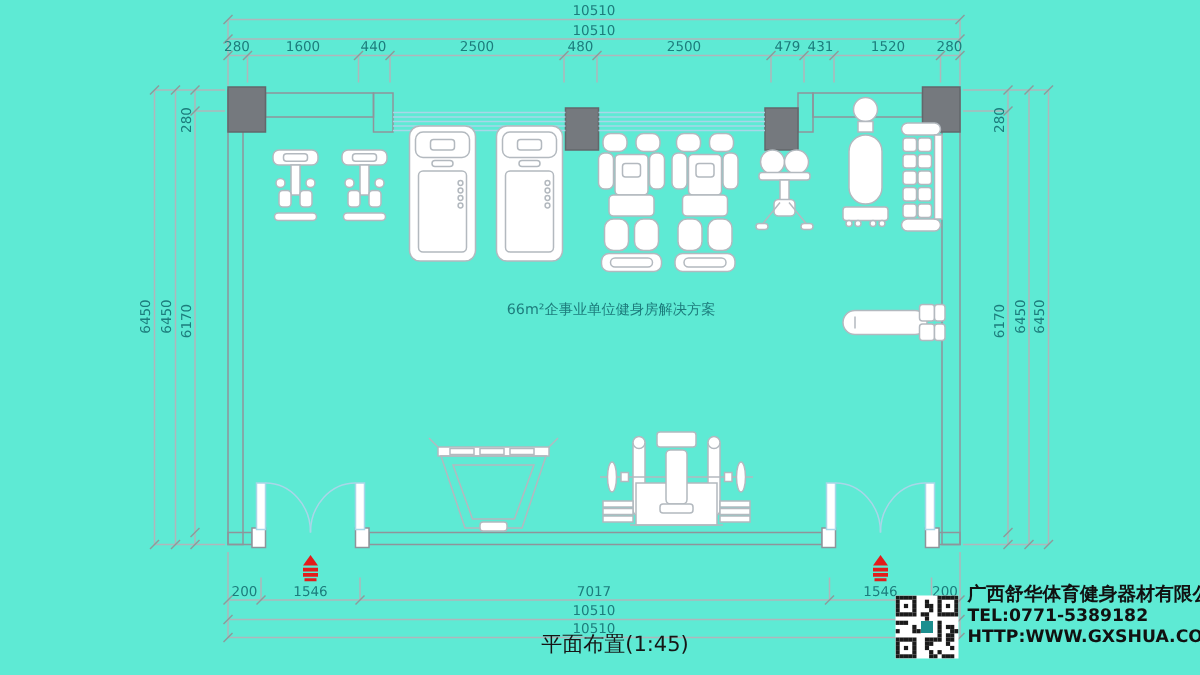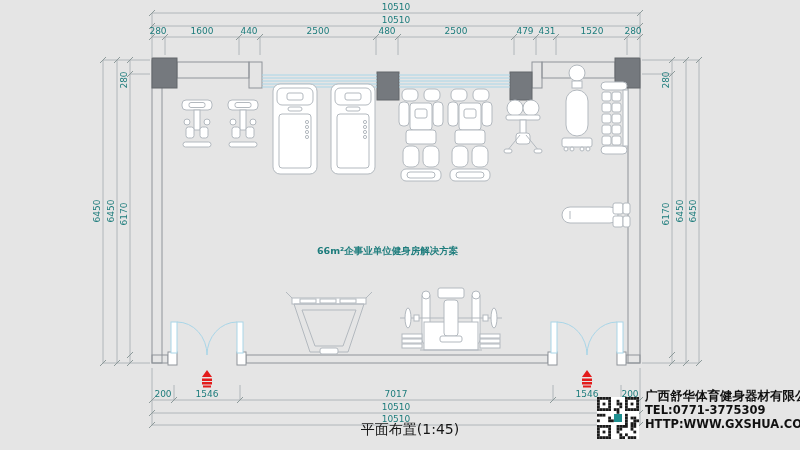--- a/index.html
+++ b/index.html
@@ -1,19 +1,19 @@
 <!DOCTYPE html>
 <html><head>
 <meta charset="utf-8">
 <style>
   html,body{margin:0;padding:0;}
   body{width:800px;height:450px;background:#ffffff;font-family:"DejaVu Sans","Liberation Sans",sans-serif;overflow:hidden;}
-  .canvas{position:relative;width:800px;height:450px;background:#e5e5e5;}
+  .canvas{position:relative;width:800px;height:450px;background:#5eead4;}
   svg text{fill:#1d7c7c;font-size:9px;font-family:"DejaVu Sans","Liberation Sans",sans-serif;}
-  .annotation{position:absolute;left:317px;top:201px;width:160px;text-align:left;color:#1d7c7c;font-size:9.5px;line-height:11.5px;font-weight:bold;margin-top:44px;}
+  .annotation{position:absolute;left:317px;top:201px;width:160px;text-align:right;color:#1d7c7c;font-size:9.5px;line-height:11.5px;font-weight:normal;}
   .plan-title{position:absolute;left:330px;top:421px;width:160px;text-align:center;color:#161616;font-size:14px;}
   .company{position:absolute;left:645px;top:388px;width:152px;color:#111;}
   .company .name{font-size:12.5px;font-weight:bold;line-height:15px;letter-spacing:0px;white-space:nowrap;}
   .company .tel,.company .web{font-size:11.5px;font-weight:bold;line-height:14px;white-space:nowrap;}
   .qr{position:absolute;left:597px;top:397px;width:42px;height:42px;background:#fff;}
 </style>
 </head>
 <body>
 
 <div class="canvas">
@@ -459,16 +459,16 @@
         <rect x="11.2" y="28" width="2.8" height="2.8" fill="#1a1a1a"></rect>
         <rect x="11.2" y="30.799999999999997" width="2.8" height="2.8" fill="#1a1a1a"></rect>
         <rect x="11.2" y="33.599999999999994" width="2.8" height="2.8" fill="#1a1a1a"></rect>
         <rect x="11.2" y="36.4" width="2.8" height="2.8" fill="#1a1a1a"></rect>
         <rect x="11.2" y="39.199999999999996" width="2.8" height="2.8" fill="#1a1a1a"></rect>
         <rect x="17" y="17" width="8" height="8" fill="#1d8f8f"></rect>
       </svg>
 </div>
 <div class="company">
   <div class="name">广西舒华体育健身器材有限公司</div>
-  <div class="tel">TEL:0771-3775309</div>
+  <div class="tel">TEL:0771-5389182</div>
   <div class="web">HTTP:WWW.GXSHUA.COM</div>
 </div>
 </div>
 
 </body></html>

